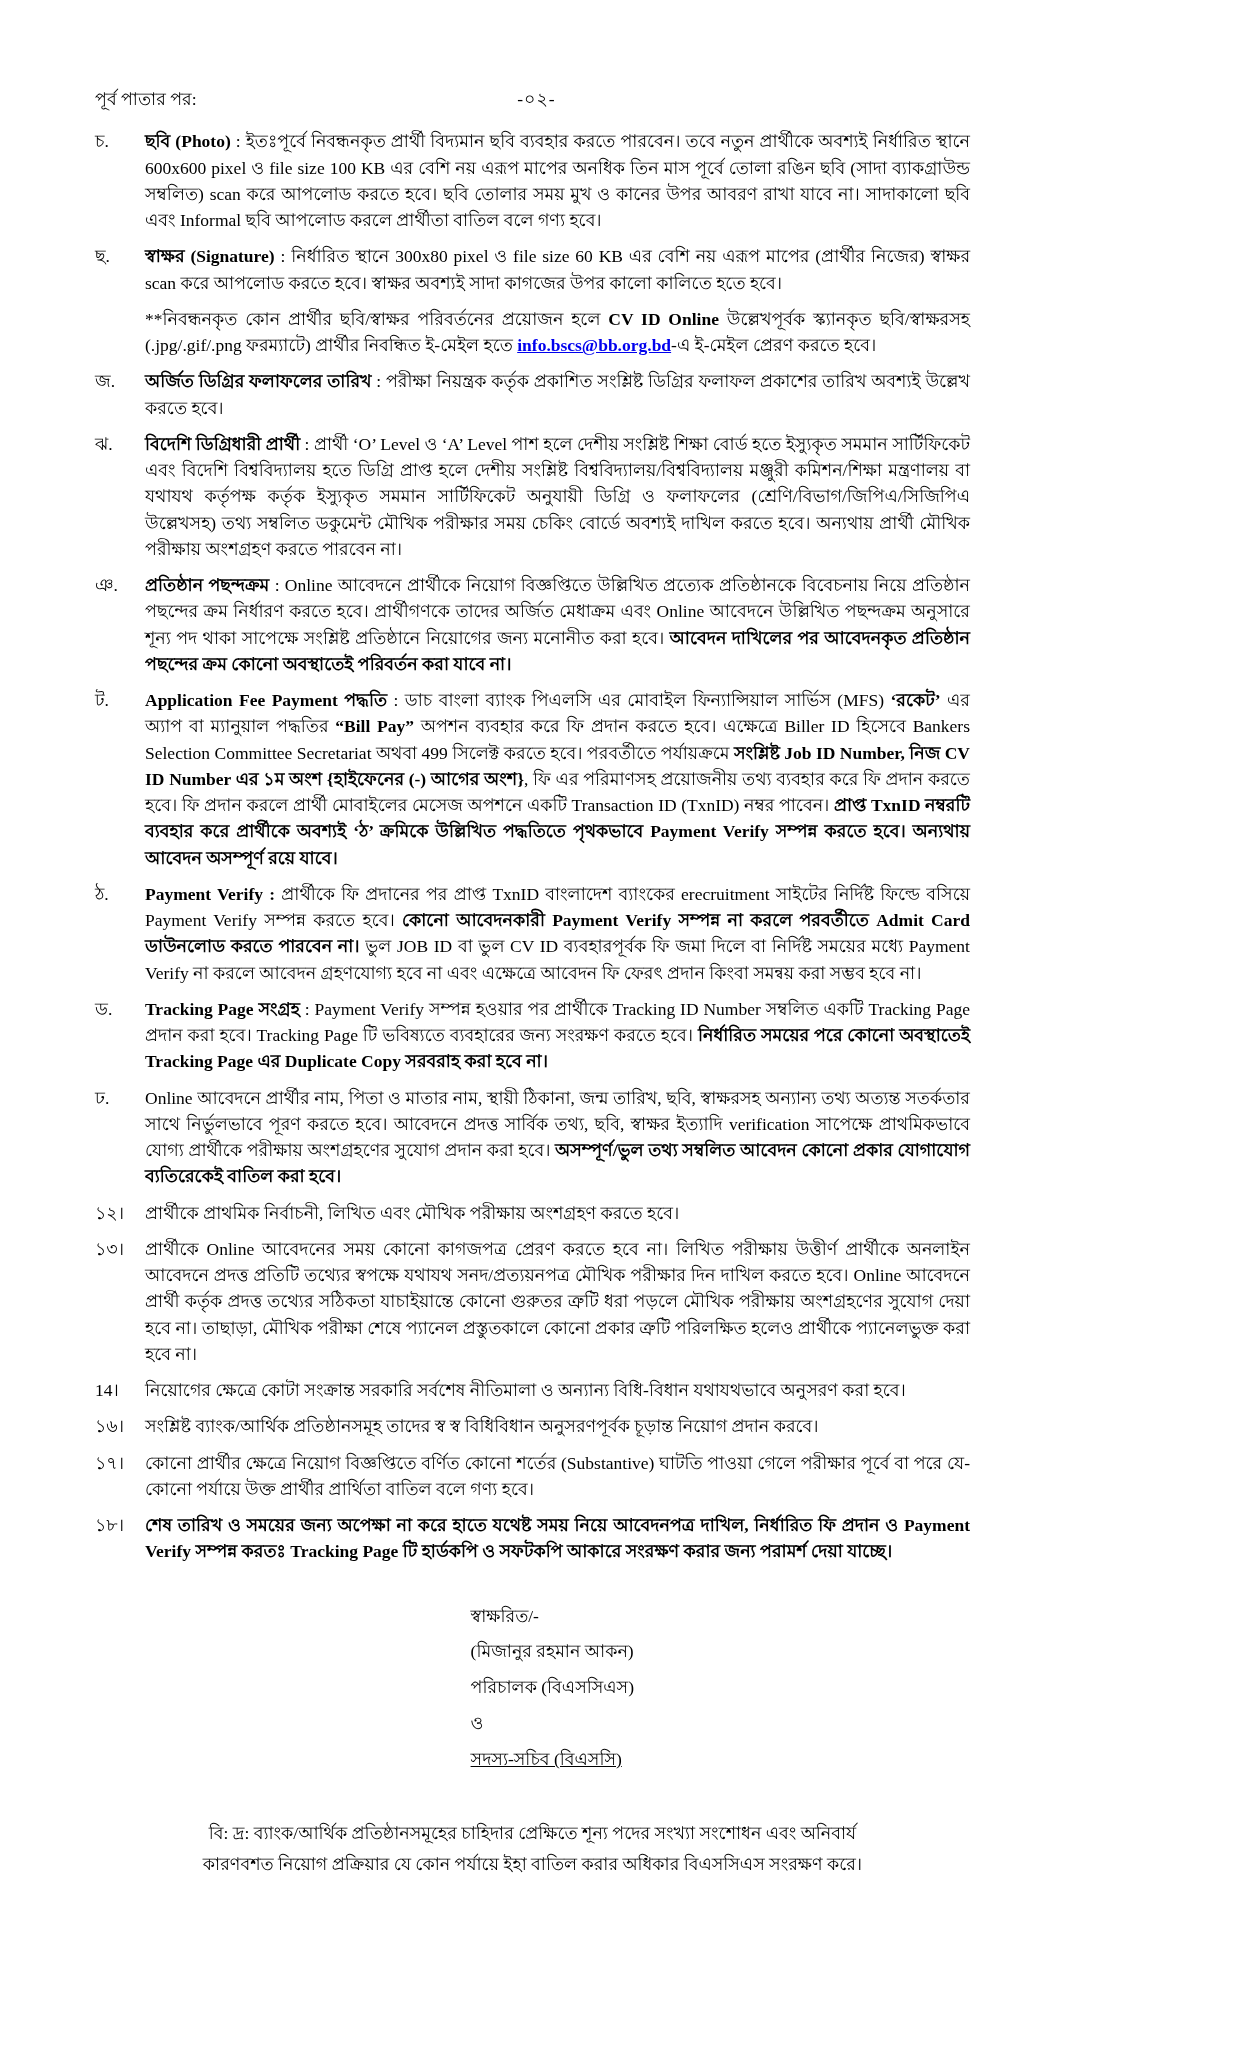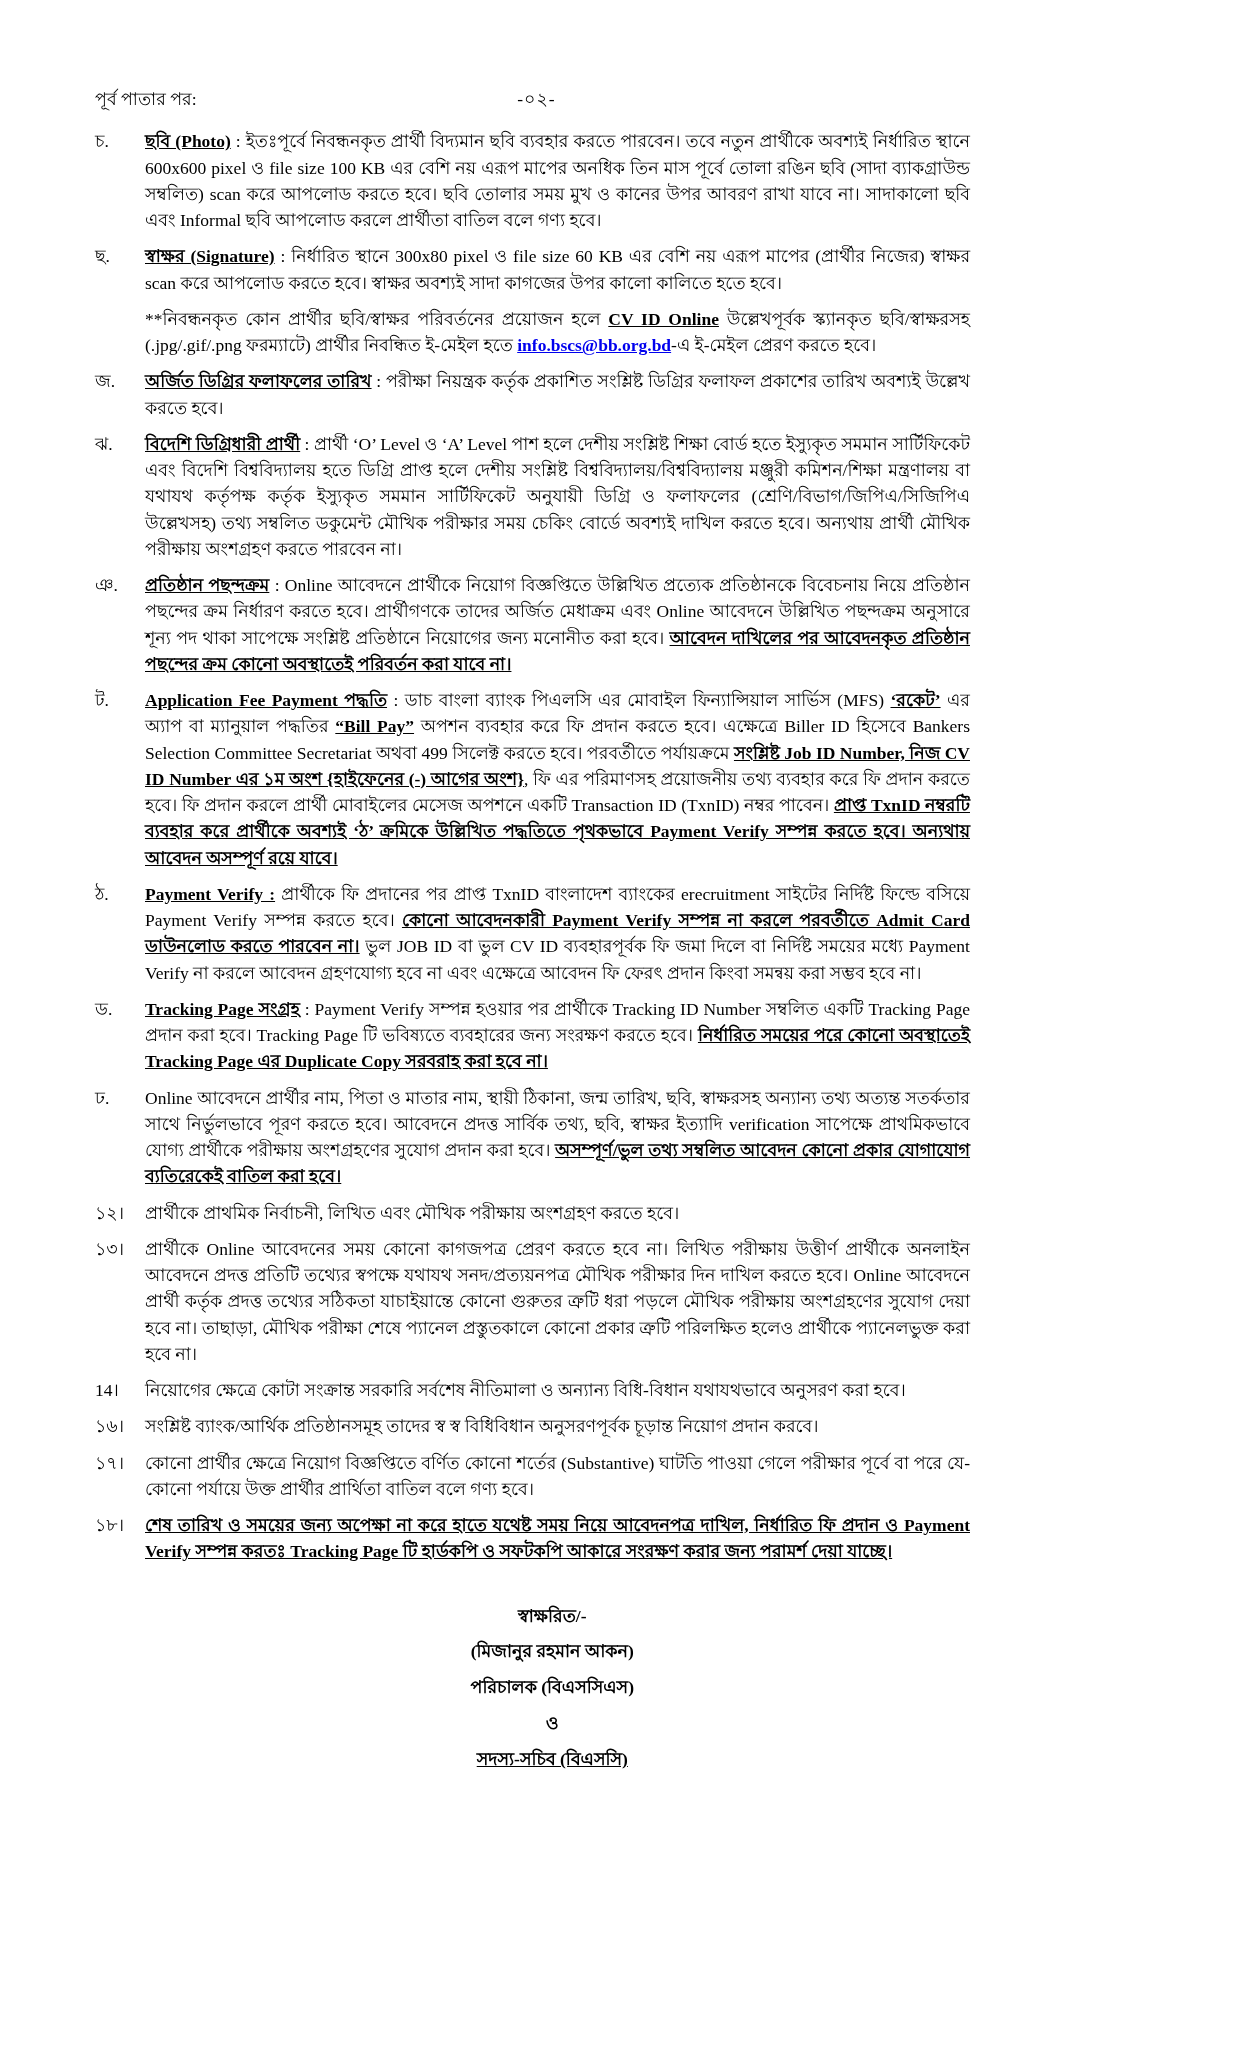--- a/index.html
+++ b/index.html
@@ -37,34 +37,33 @@
     margin-bottom: 10px;
   }
   .marker {
     flex: 0 0 50px;
     padding-top: 0;
   }
   .body {
     flex: 1 1 auto;
     text-align: justify;
   }
-  .b   { font-weight: bold; text-decoration: underline; }
+  .b   { font-weight: bold; }
   .u   { text-decoration: underline; }
   .lnk {
     color: var(--link-color, #0000EE);
     text-decoration: underline;
     cursor: pointer;
   }
 
   .sig {
     width: fit-content;
     margin: 34px 336px 0 auto;
-    text-align: center;
+    text-align: left;
     line-height: 2.05;
-    font-weight: bold;
   }
   .sig .u { text-decoration: underline; }
 
   .footer {
     margin-top: 40px;
     text-align: center;
     line-height: 1.75;
   }
 </style>
 </head>
@@ -164,14 +163,18 @@
 </div>
 
   <div class="sig">
       <div>স্বাক্ষরিত/-</div>
       <div>(মিজানুর রহমান আকন)</div>
       <div>পরিচালক (বিএসসিএস)</div>
       <div>ও</div>
       <div class="u">সদস্য-সচিব (বিএসসি)</div>
     </div>
 
+  <div class="footer">
+      <div>বি: দ্র: ব্যাংক/আর্থিক প্রতিষ্ঠানসমূহের চাহিদার প্রেক্ষিতে শূন্য পদের সংখ্যা সংশোধন এবং অনিবার্য</div>
+      <div>কারণবশত নিয়োগ প্রক্রিয়ার যে কোন পর্যায়ে ইহা বাতিল করার অধিকার বিএসসিএস সংরক্ষণ করে।</div>
+    </div>
 
 </div>
 
 </body></html>

